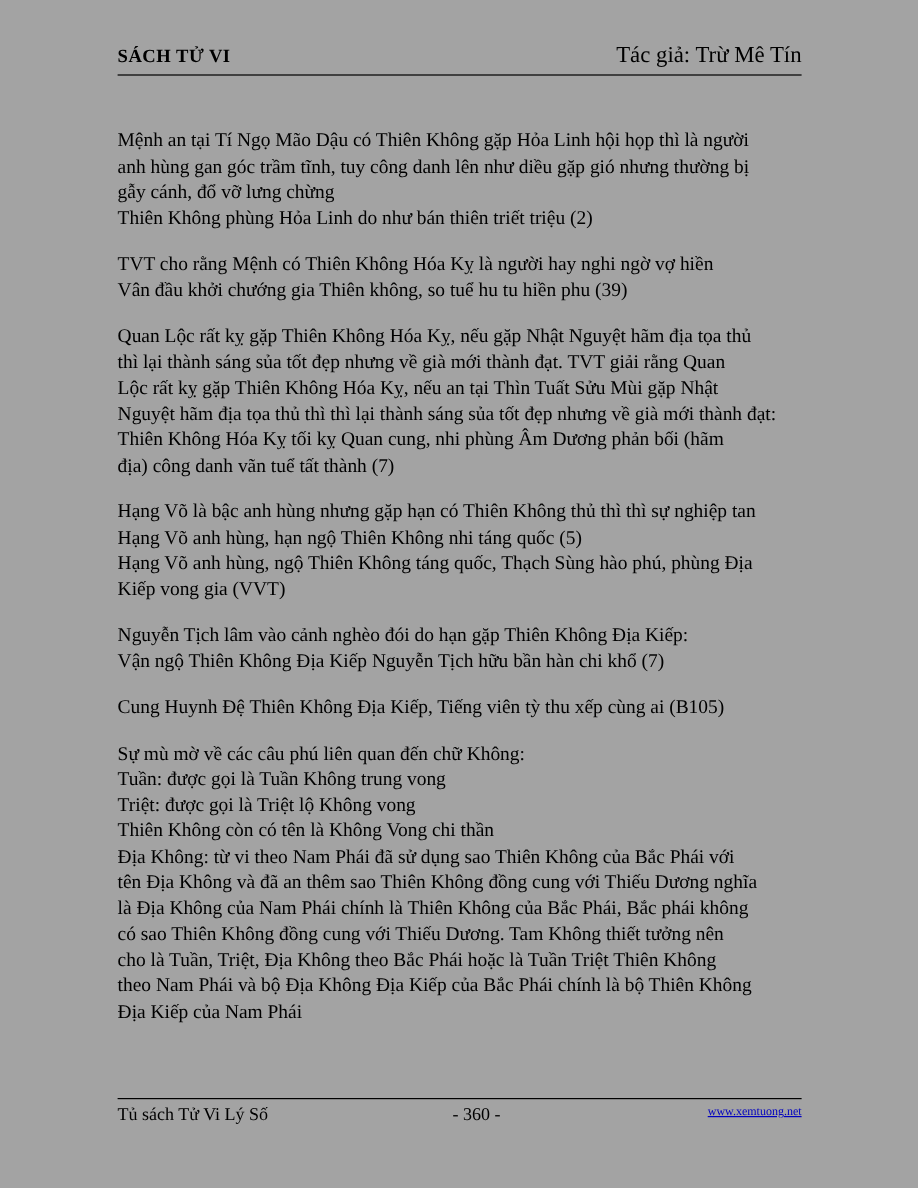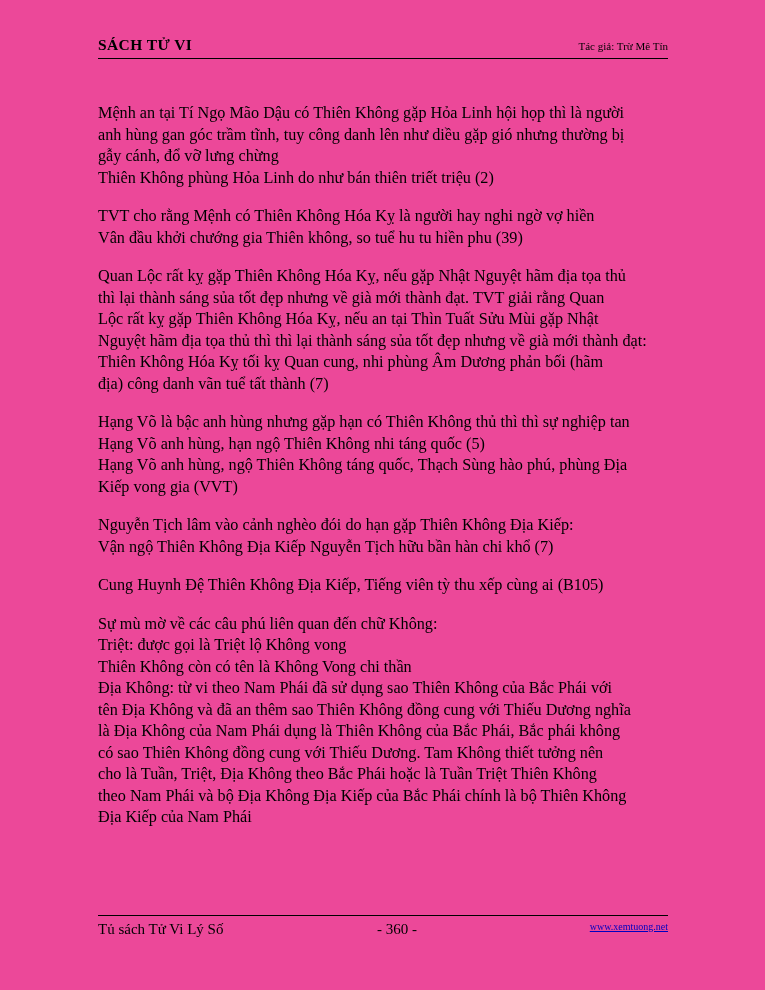--- a/index.html
+++ b/index.html
@@ -3,21 +3,21 @@
 <meta charset="utf-8">
 <style>
   html, body {
     margin: 0;
     padding: 0;
     background: #ffffff;
   }
   .page {
     width: 765px;
     height: 990px;
-    background: #ec4899;
+    background: #a3a3a3;
     position: relative;
     box-sizing: border-box;
     font-family: "Liberation Serif", "DejaVu Serif", serif;
     color: #000000;
     overflow: hidden;
   }
   .content {
     position: absolute;
     left: 98px;
     top: 36px;
@@ -30,21 +30,21 @@
     align-items: baseline;
     padding-bottom: 4px;
     border-bottom: 1.5px solid #000;
   }
   .header-title {
     font-weight: bold;
     font-size: 15.5px;
     letter-spacing: 0.4px;
   }
   .header-author {
-    font-size: 11px;
+    font-size: 19px;
   }
   
   .body-text {
     margin-top: 44px;
     font-size: 16.2px;
     line-height: 21.5px;
     text-align: left;
   }
   .para {
     margin: 0 0 17px 0;
@@ -129,25 +129,26 @@
         <span class="line">Nguyễn Tịch lâm vào cảnh nghèo đói do hạn gặp Thiên Không Địa Kiếp:</span>
         <span class="line">Vận ngộ Thiên Không Địa Kiếp Nguyễn Tịch hữu bần hàn chi khổ (7)</span>
       </div>
 
       <div class="para">
         <span class="line">Cung Huynh Đệ Thiên Không Địa Kiếp, Tiếng viên tỳ thu xếp cùng ai (B105)</span>
       </div>
 
       <div class="para">
         <span class="line">Sự mù mờ về các câu phú liên quan đến chữ Không:</span>
+        <span class="line">Tuần: được gọi là Tuần Không trung vong</span>
         <span class="line">Triệt: được gọi là Triệt lộ Không vong</span>
         <span class="line">Thiên Không còn có tên là Không Vong chi thần</span>
         <span class="line">Địa Không: từ vi theo Nam Phái đã sử dụng sao Thiên Không của Bắc Phái với</span>
         <span class="line">tên Địa Không và đã an thêm sao Thiên Không đồng cung với Thiếu Dương nghĩa</span>
-        <span class="line">là Địa Không của Nam Phái dụng là Thiên Không của Bắc Phái, Bắc phái không</span>
+        <span class="line">là Địa Không của Nam Phái chính là Thiên Không của Bắc Phái, Bắc phái không</span>
         <span class="line">có sao Thiên Không đồng cung với Thiếu Dương. Tam Không thiết tưởng nên</span>
         <span class="line">cho là Tuần, Triệt, Địa Không theo Bắc Phái hoặc là Tuần Triệt Thiên Không</span>
         <span class="line">theo Nam Phái và bộ Địa Không Địa Kiếp của Bắc Phái chính là bộ Thiên Không</span>
         <span class="line">Địa Kiếp của Nam Phái</span>
       </div>
 
     </div>
   </div>
 
   <div class="footer">

